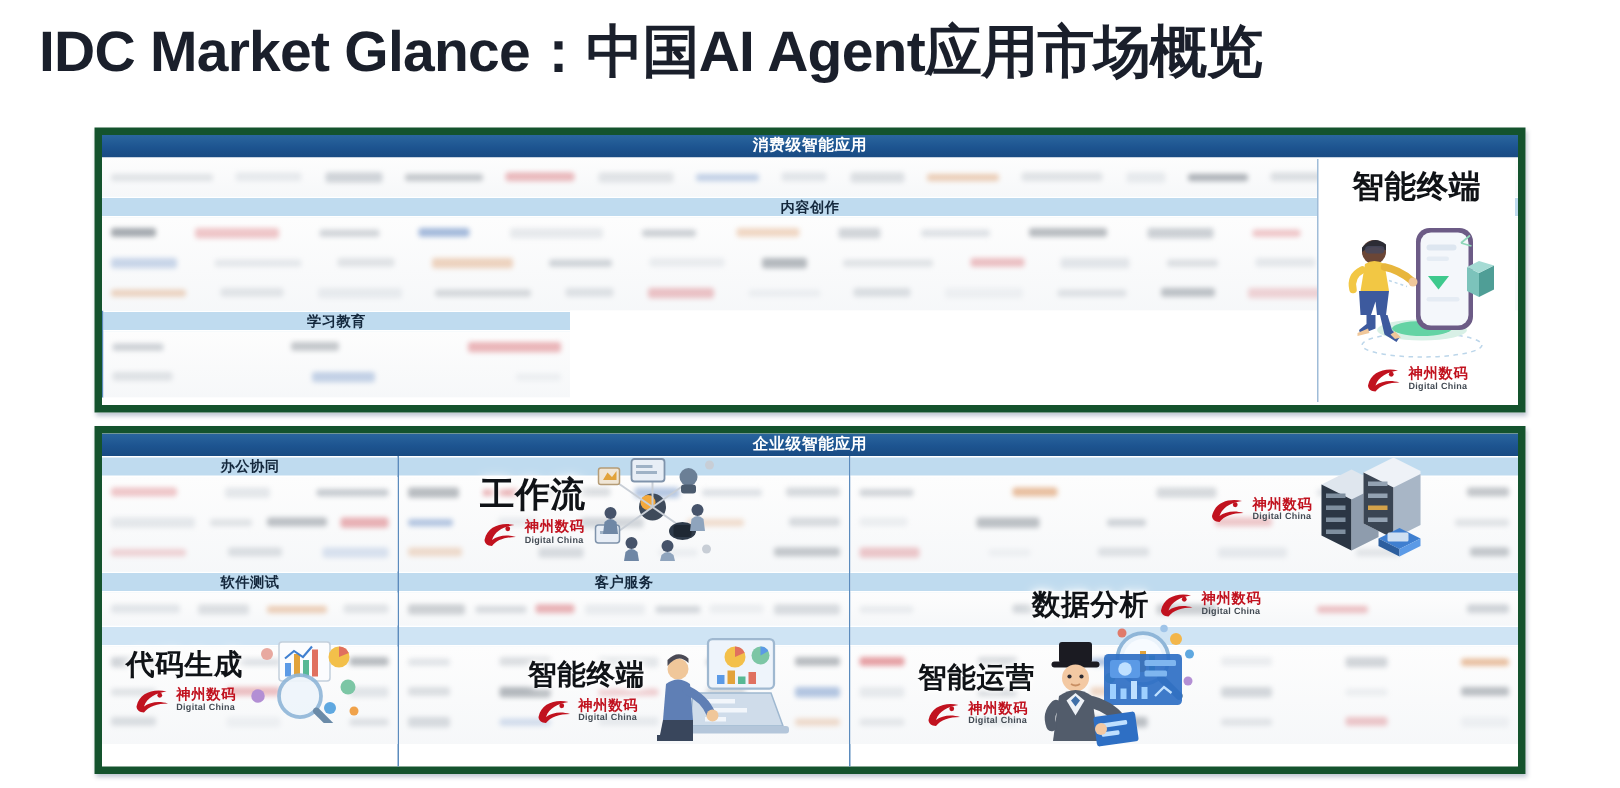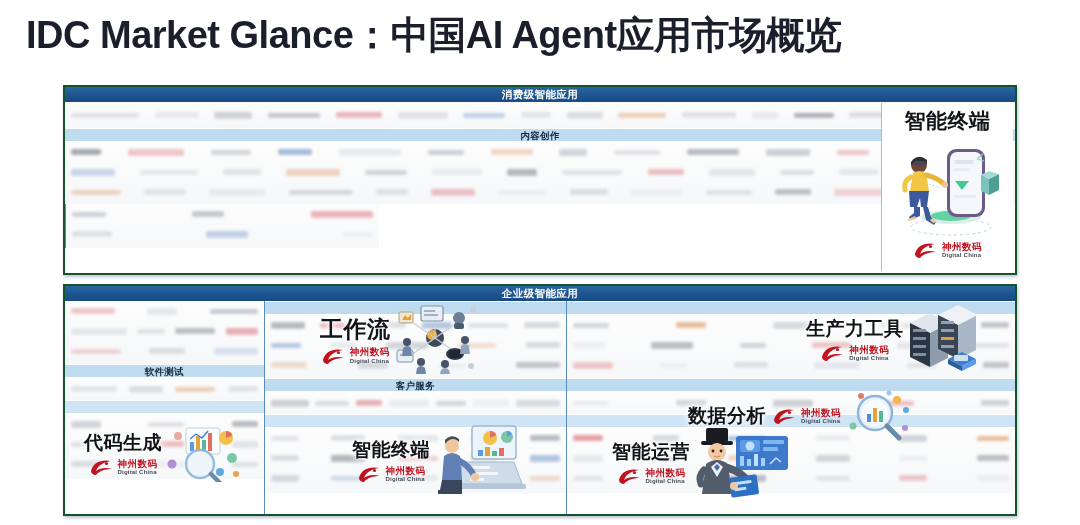--- a/index.html
+++ b/index.html
@@ -25,21 +25,21 @@
     letter-spacing: -0.5px;
     color: #1a1f2b;
     white-space: nowrap;
     line-height: 1.15;
   }
 
   
   .panel {
     position: absolute;
     background: #ffffff;
-    border: 2px solid #14532d;
+    border: 5px solid #14532d;
     box-sizing: border-box;
     box-shadow: 1px 2px 3px rgba(20,50,90,0.28);
     overflow: hidden;
   }
   #consumer-panel { left: 63px; top: 85px; width: 954px; height: 190px; }
   #enterprise-panel { left: 63px; top: 284px; width: 954px; height: 232px; }
 
   
   .band-main {
     background: linear-gradient(180deg, #2a669e 0%, #1d5490 55%, #194b82 100%);
@@ -255,20 +255,21 @@
         <span class="logo-chip g" style="width: 46px; height: 5px; opacity: 0.47;"></span>
         <span class="logo-chip dk" style="width: 36px; height: 6px; opacity: 0.59;"></span>
         <span class="logo-chip r" style="width: 58px; height: 7px; opacity: 0.41;"></span>
         <span class="logo-chip g" style="width: 30px; height: 5px; opacity: 0.53;"></span>
         <span class="logo-chip b" style="width: 40px; height: 6px; opacity: 0.35;"></span>
       </div>
   </div>
 
   <div class="cols">
     <div class="col vdiv" style="width:33%;">
+      <div class="band-sub">学习教育</div>
       <div class="logo-strip" style="height:44px;">
         <div class="logo-row" style="justify-content: space-between;">
             <span class="logo-chip g" style="width: 34px; height: 5px; opacity: 0.53;"></span>
             <span class="logo-chip dk" style="width: 32px; height: 6px; opacity: 0.35;"></span>
             <span class="logo-chip r" style="width: 62px; height: 7px; opacity: 0.47;"></span>
           </div>
         <div class="logo-row" style="justify-content: space-between;">
             <span class="logo-chip g" style="width: 40px; height: 6px; opacity: 0.41;"></span>
             <span class="logo-chip b" style="width: 42px; height: 7px; opacity: 0.53;"></span>
             <span class="logo-chip lt" style="width: 30px; height: 5px; opacity: 0.35;"></span>
@@ -328,20 +329,21 @@
 
 </div>
 
 <div class="panel" id="enterprise-panel">
 
   <div class="band-main">企业级智能应用</div>
 
   <div class="cols" style="height:217px;">
 
     <div class="col" style="width:199px;">
+      <div class="band-sub">办公协同</div>
       <div class="logo-strip" style="height:63px;">
         <div class="logo-row" style="justify-content: space-between;">
             <span class="logo-chip r" style="width: 44px; height: 6px; opacity: 0.35;"></span>
             <span class="logo-chip lt" style="width: 30px; height: 7px; opacity: 0.47;"></span>
             <span class="logo-chip g" style="width: 48px; height: 5px; opacity: 0.59;"></span>
           </div>
         <div class="logo-row" style="justify-content: space-between;">
             <span class="logo-chip lt" style="width: 56px; height: 7px; opacity: 0.53;"></span>
             <span class="logo-chip g" style="width: 28px; height: 5px; opacity: 0.35;"></span>
             <span class="logo-chip dk" style="width: 40px; height: 6px; opacity: 0.47;"></span>
@@ -565,21 +567,20 @@
       <circle cx="54" cy="60" r="4" fill="#46536a"></circle>
       <path d="M50 66 q4 -4 8 0 l1 4 l-10 0 z" fill="#8fa4bd"></path>
       <circle cx="82" cy="6" r="3" fill="#c8ced6"></circle>
       <circle cx="80" cy="62" r="3" fill="#c8ced6"></circle>
     </svg>
   </div>
 </div>
 
 <div class="callout" style="left:806px; top:303px;">
   <div class="callout-text">
-    <div class="callout-title">生产力工具</div>
     <div class="dc-logo">
       <div class="dc-mark">
         <svg width="26" height="18" viewBox="0 0 26 18">
           <path d="M2 13 C4 4 13 1 22 3 C15 4 9 7 7 13 C11 10 17 9 23 11 C16 11 10 13 7 17 C4 17 2 15 2 13 Z" fill="#c1121f"></path>
           <circle cx="17.5" cy="5.5" r="1.6" fill="#c1121f"></circle>
         </svg>
       </div>
       <div class="dc-words">
         <span class="dc-cn">神州数码</span>
         <span class="dc-en">Digital China</span>
@@ -603,21 +604,21 @@
       <rect x="37" y="34" width="13" height="3" fill="#d3a24a"></rect>
       <rect x="37" y="42" width="13" height="3" fill="#93a2b2"></rect>
       <path d="M44 56 l14 -7 l14 7 l-14 7 z" fill="#3f7fd0"></path>
       <path d="M44 56 l14 7 l0 5 l-14 -7 z" fill="#2c5e9e"></path>
       <path d="M58 63 l14 -7 l0 5 l-14 7 z" fill="#5b9ae6"></path>
       <rect x="50" y="52" width="14" height="6" rx="1" fill="#cfe0f2"></rect>
     </svg>
   </div>
 </div>
 
-<div class="callout" style="left:688px; top:390px;">
+<div class="callout" style="left:688px; top:390px;flex-direction:column;">
   <div class="callout-text" style="flex-direction:row; gap:6px; align-items:center;">
     <div class="callout-title">数据分析</div>
     <div class="dc-logo" style="margin-top:0;">
       <div class="dc-mark">
         <svg width="26" height="18" viewBox="0 0 26 18">
           <path d="M2 13 C4 4 13 1 22 3 C15 4 9 7 7 13 C11 10 17 9 23 11 C16 11 10 13 7 17 C4 17 2 15 2 13 Z" fill="#c1121f"></path>
           <circle cx="17.5" cy="5.5" r="1.6" fill="#c1121f"></circle>
         </svg>
       </div>
       <div class="dc-words">

